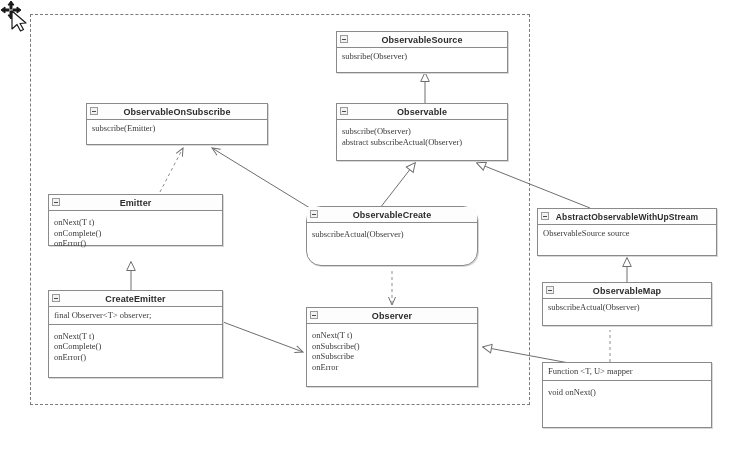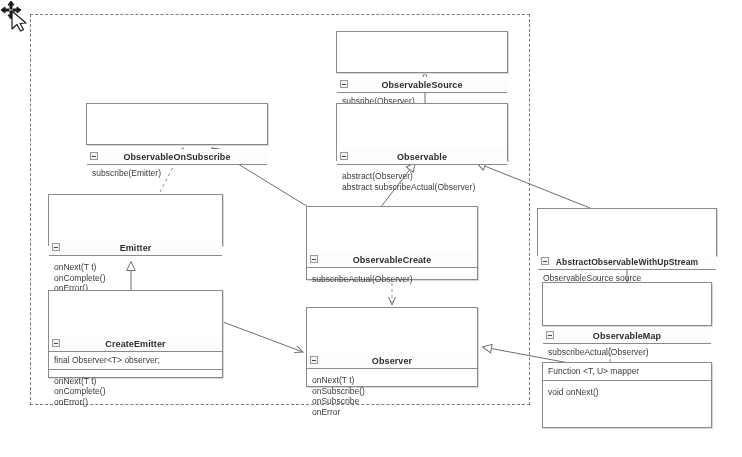--- a/index.html
+++ b/index.html
@@ -41,21 +41,20 @@
     color: #3a3a3a;
   }
   .uml-header {
     position: relative;
     height: 15px;
     border-bottom: 1px solid #8a8a8a;
     display: flex;
     align-items: center;
     justify-content: center;
     background: #fdfdfd;
-    margin-top: 45px;
   }
   .uml-title {
     font-weight: bold;
     font-size: 9px;
     color: #2c2c2c;
     letter-spacing: 0.1px;
     white-space: nowrap;
   }
   .collapse-icon {
     position: absolute;
@@ -74,20 +73,21 @@
     top: 3px;
     width: 4px;
     height: 1px;
     background: #4a4a4a;
   }
   .uml-compartment {
     padding: 3px 5px 3px 5px;
     border-bottom: 1px solid #8a8a8a;
     line-height: 10.5px;
     white-space: nowrap;
+    font-family: Liberation Serif, serif;
   }
   .uml-compartment:last-child {
     border-bottom: none;
   }
   .uml-compartment.pad-top {
     padding-top: 6px;
   }
   .uml-line {
     display: block;
     white-space: nowrap;
@@ -159,21 +159,21 @@
       <span class="uml-line">subscribe(Emitter)</span>
     </div>
   </div>
 
   <div class="uml-class" style="left:336px; top:103px; width:172px; height:58px;">
     <div class="uml-header">
       <span class="collapse-icon"></span>
       <span class="uml-title">Observable</span>
     </div>
     <div class="uml-compartment pad-top">
-      <span class="uml-line">abstract(Observer)</span>
+      <span class="uml-line">subscribe(Observer)</span>
       <span class="uml-line">abstract subscribeActual(Observer)</span>
     </div>
   </div>
 
   <div class="uml-class" style="left:48px; top:194px; width:175px; height:52px;">
     <div class="uml-header">
       <span class="collapse-icon"></span>
       <span class="uml-title">Emitter</span>
     </div>
     <div class="uml-compartment pad-top">
@@ -191,21 +191,21 @@
     <div class="uml-compartment">
       <span class="uml-line">final Observer&lt;T&gt; observer;</span>
     </div>
     <div class="uml-compartment pad-top">
       <span class="uml-line">onNext(T t)</span>
       <span class="uml-line">onComplete()</span>
       <span class="uml-line">onError()</span>
     </div>
   </div>
 
-  <div class="uml-class" style="left:306px; top:206px; width:172px; height:74px;">
+  <div class="uml-class" style="left:306px; top:206px; width:172px; height:60px;border-radius:15px;">
     <div class="uml-header">
       <span class="collapse-icon"></span>
       <span class="uml-title">ObservableCreate</span>
     </div>
     <div class="uml-compartment pad-top">
       <span class="uml-line">subscribeActual(Observer)</span>
     </div>
   </div>
 
   <div class="uml-class" style="left:306px; top:307px; width:172px; height:80px;">

